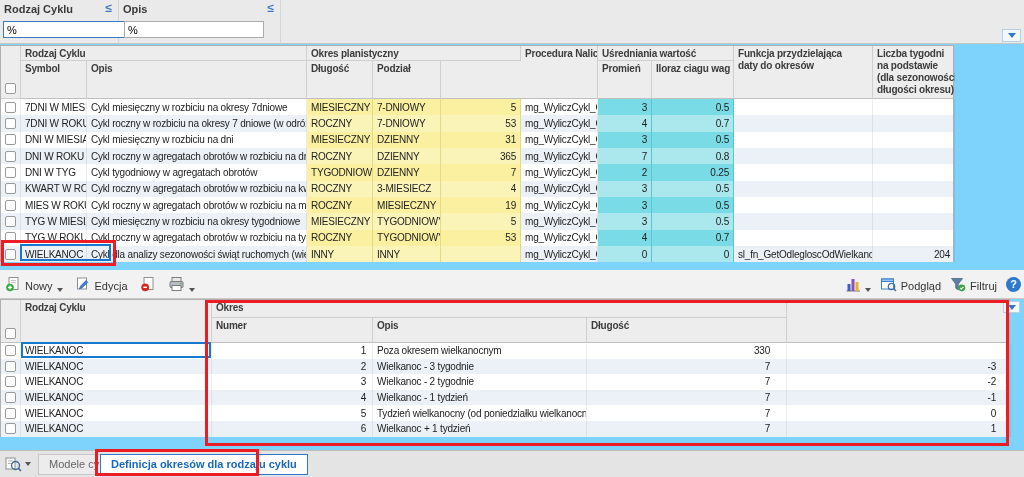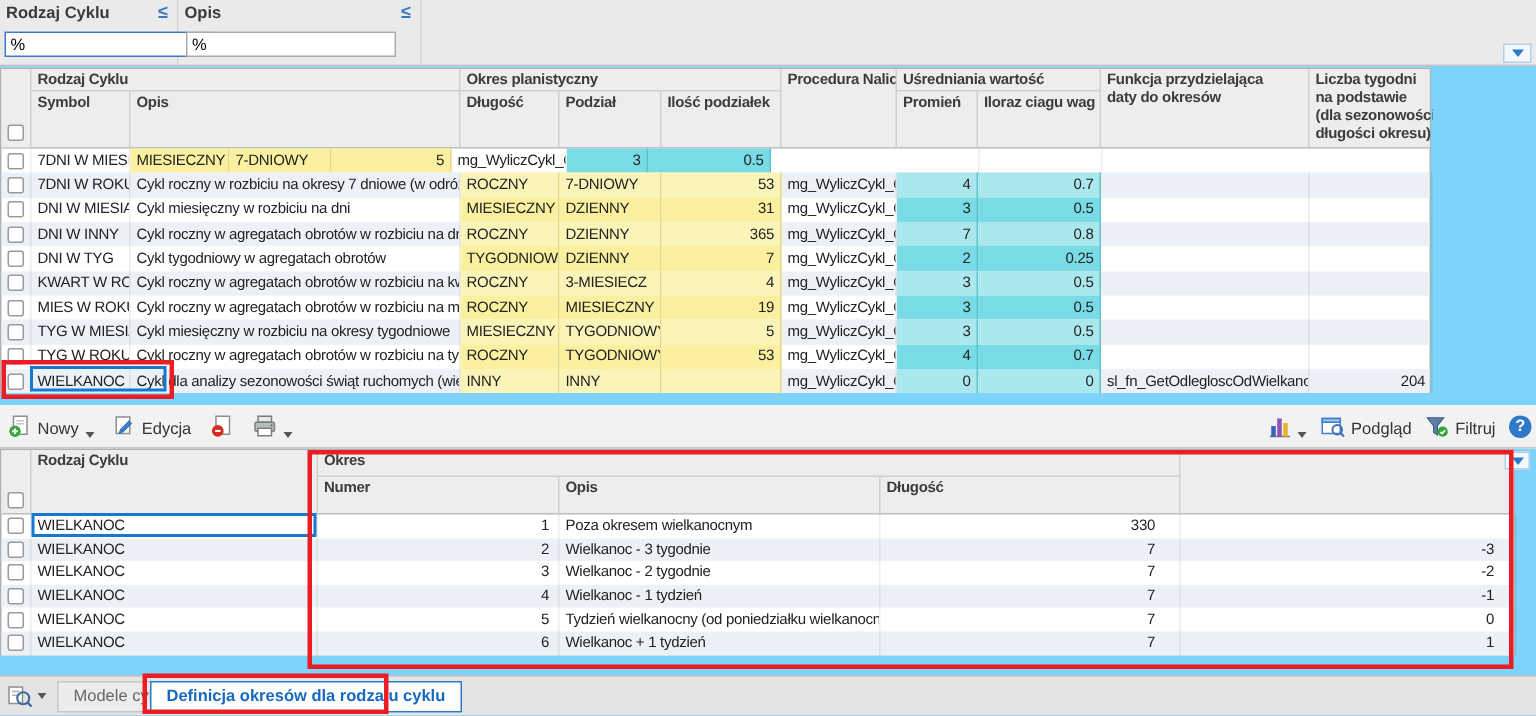--- a/index.html
+++ b/index.html
@@ -92,21 +92,20 @@
     <div class="ghead">
       <div class="hc" style="left:0; top:0; width:20px; height:53px;">
         <span class="cb head-cb" style="left:4px; top:37px;"></span>
       </div>
       <div class="hc" style="left:20px; top:0; width:286px; height:15px;">Rodzaj Cyklu</div>
       <div class="hc" style="left:20px; top:15px; width:66px; height:38px; border-bottom:none;">Symbol</div>
       <div class="hc" style="left:86px; top:15px; width:220px; height:38px; border-bottom:none;">Opis</div>
       <div class="hc" style="left:306px; top:0; width:214px; height:15px;">Okres planistyczny</div>
       <div class="hc" style="left:306px; top:15px; width:66px; height:38px; border-bottom:none;">Długość</div>
       <div class="hc" style="left:372px; top:15px; width:68px; height:38px; border-bottom:none;">Podział</div>
-      <div class="hc" style="left:440px; top:15px; width:80px; height:38px; border-bottom:none;">Ilość podziałek</div>
       <div class="hc" style="left:520px; top:0; width:77px; height:53px; border-bottom:none;">Procedura Naliczaj</div>
       <div class="hc" style="left:597px; top:0; width:136px; height:15px;">Uśredniania wartość</div>
       <div class="hc" style="left:597px; top:15px; width:54px; height:38px; border-bottom:none;">Promień</div>
       <div class="hc" style="left:651px; top:15px; width:82px; height:38px; border-bottom:none;">Iloraz ciagu wag</div>
       <div class="hc" style="left:733px; top:0; width:139px; height:53px; border-bottom:none;">
         <span class="hline">Funkcja przydzielająca</span>
         <span class="hline">daty do okresów</span>
       </div>
       <div class="hc" style="left:872px; top:0; width:82px; height:53px; border-bottom:none; border-right:none;">
         <span class="hline">Liczba tygodni</span>
@@ -115,20 +114,21 @@
         <span class="hline">długości okresu)</span>
       </div>
     </div>
     <div class="gbody">
 
         <div class="row odd">
           <div class="cbcell tw-cb">
             <span class="cb"></span>
           </div>
           <div class="cell tw-sym">7DNI W MIESIA</div>
+          <div class="cell tw-opis">Cykl miesięczny w rozbiciu na okresy 7dniowe</div>
           <div class="cell y tw-dlu">MIESIECZNY</div>
           <div class="cell y tw-pod">7-DNIOWY</div>
           <div class="cell y num tw-ilo">5</div>
           <div class="cell tw-proc">mg_WyliczCykl_Ot</div>
           <div class="cell c num tw-prom">3</div>
           <div class="cell c num tw-ilor">0.5</div>
           <div class="cell tw-fun"></div>
           <div class="cell num tw-licz"></div>
         </div>
 
@@ -161,21 +161,21 @@
           <div class="cell c num tw-prom">3</div>
           <div class="cell c num tw-ilor">0.5</div>
           <div class="cell tw-fun"></div>
           <div class="cell num tw-licz"></div>
         </div>
 
         <div class="row even">
           <div class="cbcell tw-cb">
             <span class="cb"></span>
           </div>
-          <div class="cell tw-sym">DNI W INNY</div>
+          <div class="cell tw-sym">DNI W ROKU</div>
           <div class="cell tw-opis">Cykl roczny w agregatach obrotów w rozbiciu na dni</div>
           <div class="cell y tw-dlu">ROCZNY</div>
           <div class="cell y tw-pod">DZIENNY</div>
           <div class="cell y num tw-ilo">365</div>
           <div class="cell tw-proc">mg_WyliczCykl_Ot</div>
           <div class="cell c num tw-prom">7</div>
           <div class="cell c num tw-ilor">0.8</div>
           <div class="cell tw-fun"></div>
           <div class="cell num tw-licz"></div>
         </div>

